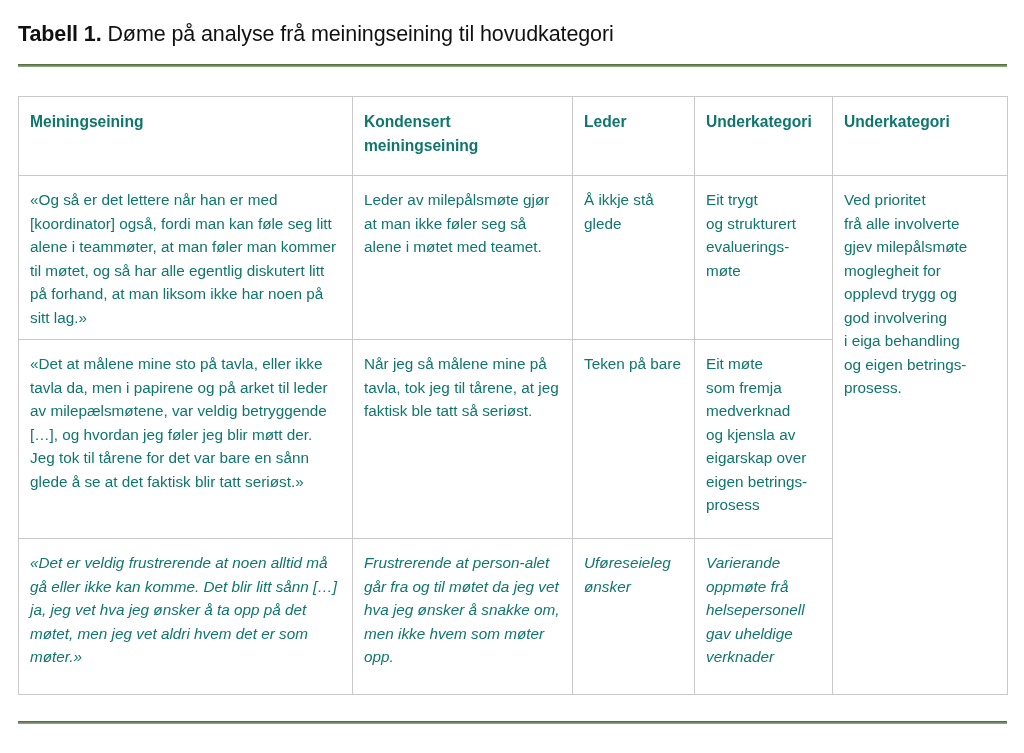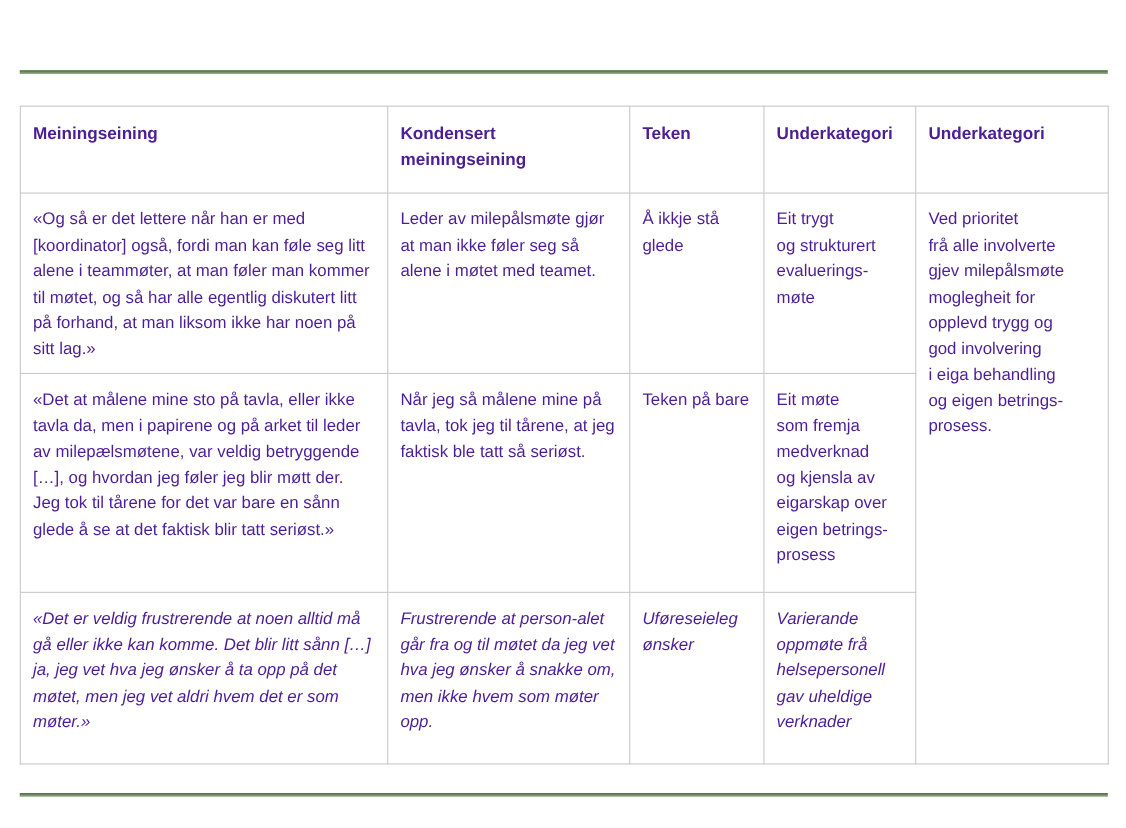--- a/index.html
+++ b/index.html
@@ -75,21 +75,21 @@
   table.data td {
     border: 1px solid #c9c9c9;
   }
   table.data th,
   table.data td {
     vertical-align: top;
     text-align: left;
     padding: 12px 11px 10px 11px;
     font-size: 15.3px;
     line-height: 23.5px;
-    color: #4c1d95;
+    color: #0f766e;
     word-wrap: break-word;
     overflow-wrap: break-word;
   }
   table.data th {
     font-weight: bold;
     font-size: 15.6px;
     padding-top: 13px;
   }
 
   
@@ -115,20 +115,23 @@
   .cell-text {
     display: block;
     white-space: pre-line;
   }
 </style>
 </head>
 <body>
 
 <div class="page">
 
+  <div class="caption">
+    <span class="caption-label">Tabell 1.</span><span class="caption-text"> Døme på analyse frå meiningseining til hovudkategori</span>
+  </div>
 
   <div class="rule rule-top"></div>
 
   <div class="table-wrap">
     <table class="data">
       <colgroup>
         <col class="c-meining">
         <col class="c-kondens">
         <col class="c-kode">
         <col class="c-under">
@@ -137,21 +140,21 @@
       <thead>
         <tr class="head-row">
           <th>
             <span class="cell-text">Meiningseining</span>
           </th>
           <th>
             <span class="cell-text">Kondensert
 meiningseining</span>
           </th>
           <th>
-            <span class="cell-text">Teken</span>
+            <span class="cell-text">Leder</span>
           </th>
           <th>
             <span class="cell-text">Underkategori</span>
           </th>
           <th>
             <span class="cell-text">Underkategori</span>
           </th>
         </tr>
       </thead>
       <tbody>

